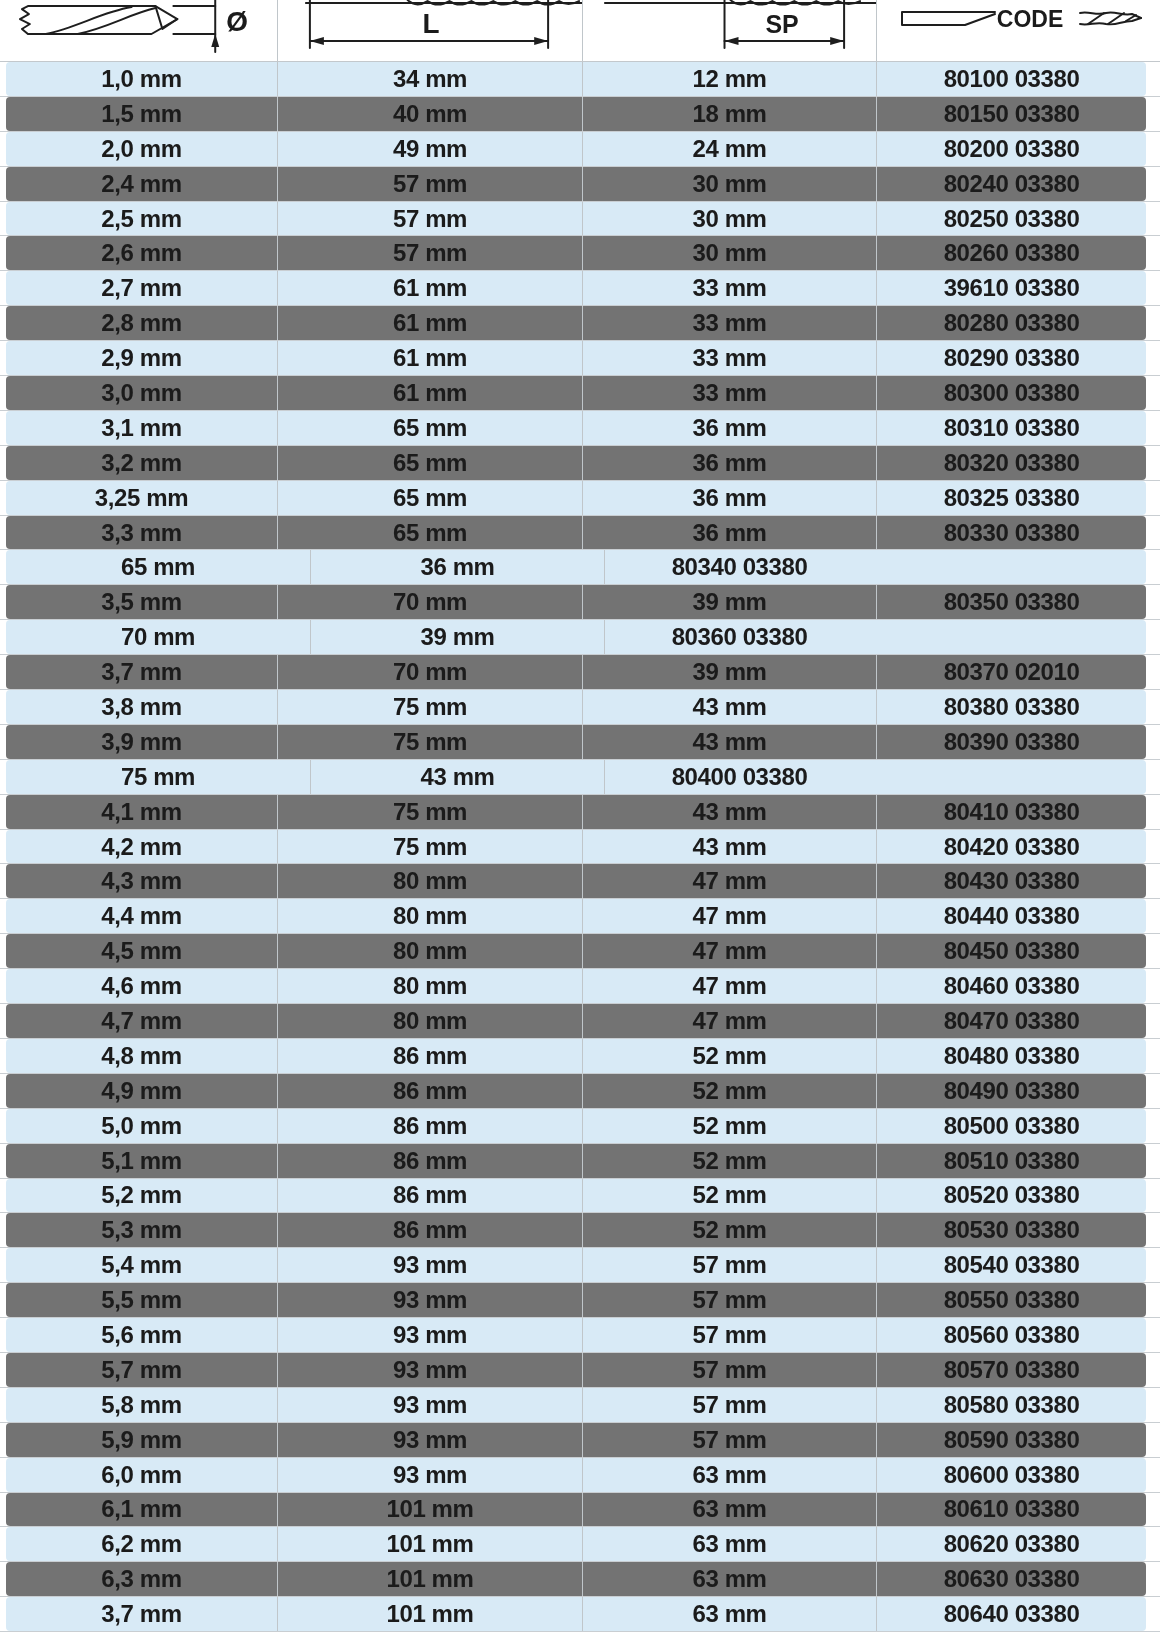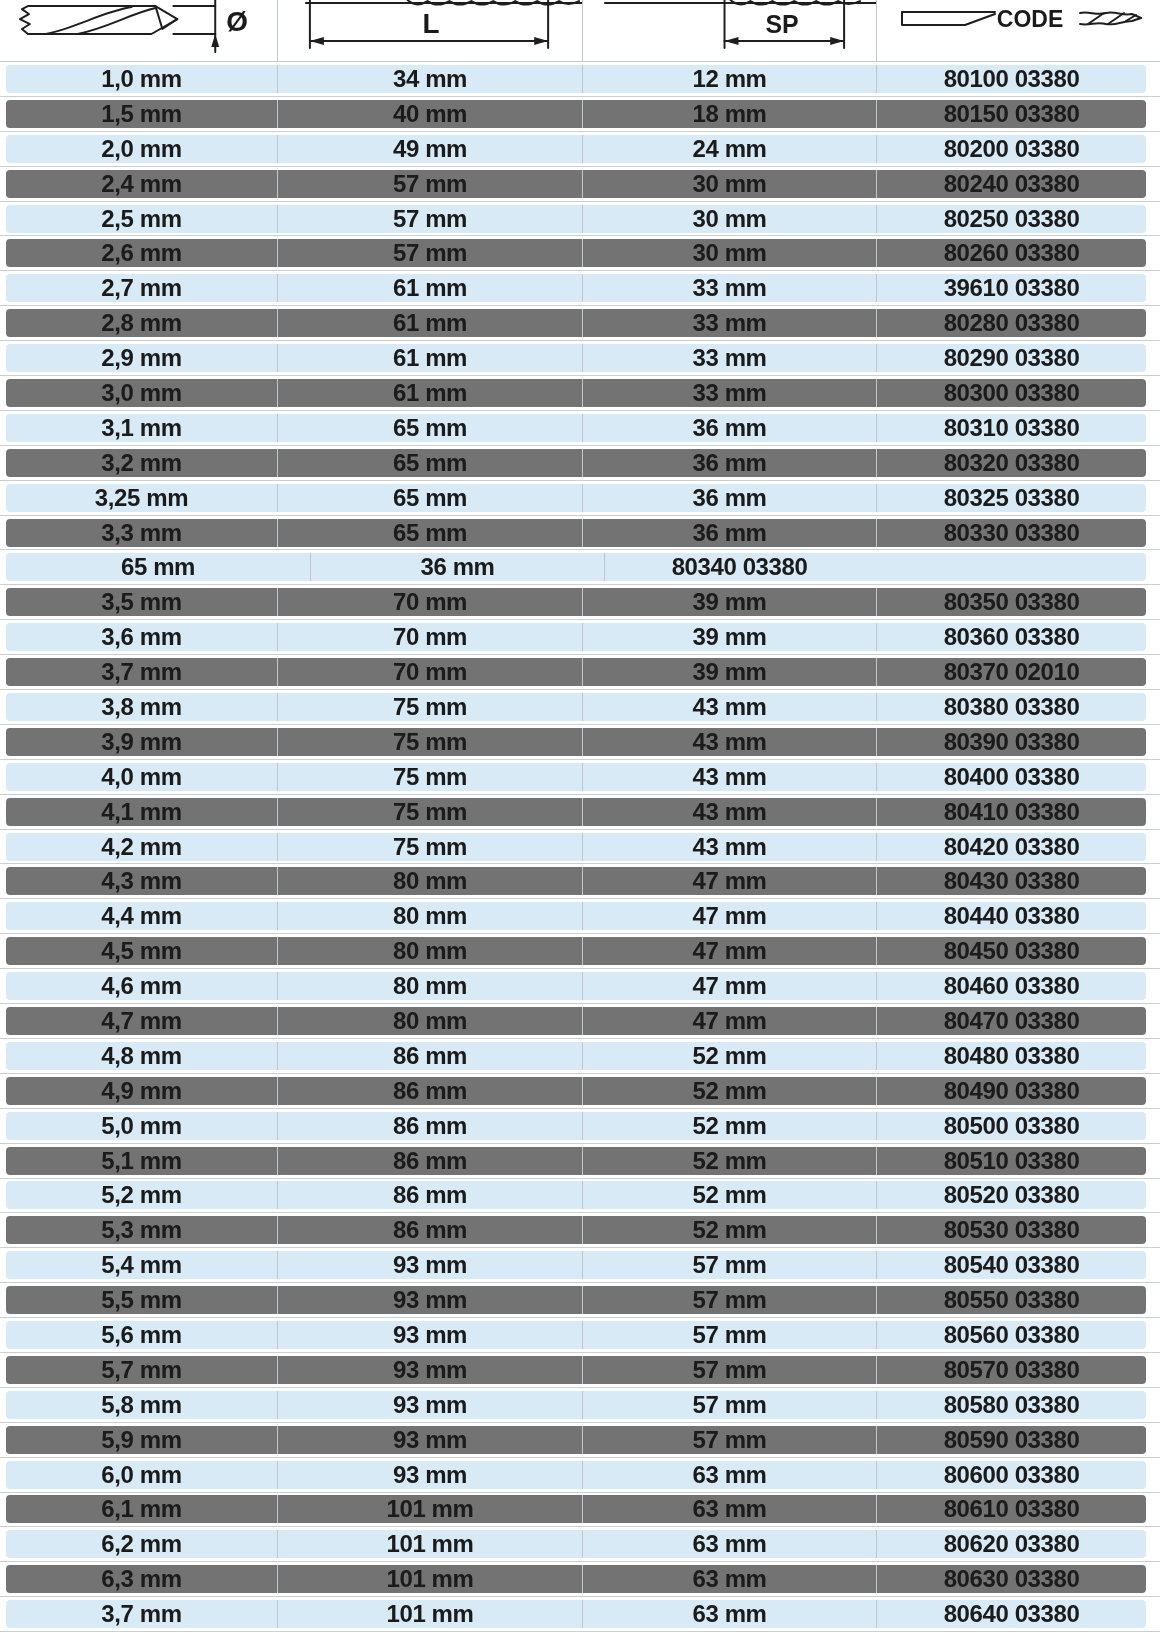--- a/index.html
+++ b/index.html
@@ -27,21 +27,20 @@
   .hcell:last-child { border-right:none; }
   .hcell svg { display:block; }
 
   
   .tbody { flex:1 1 auto; display:flex; flex-direction:column; }
   .row {
     flex:1 1 0;
     display:flex;
     padding-left:6px; padding-right:14px;
     border-bottom:1px solid #c9ced2;
-    align-items:center;
   }
   .band { flex:1; display:flex; border-radius:4px; }
   .row.even .band { background:#d8eaf6; }
   .row.odd  .band { background:#737373; }
 
   .cell {
     display:flex; align-items:center; justify-content:center;
     font-weight:bold; font-size:24px; letter-spacing:-0.4px;
     color:#1b1b1b;
     border-right:1px solid #c0c6ca;
@@ -246,21 +245,20 @@
       <div class="row odd">
     <div class="band">
       <div class="cell w0">3,5 mm</div>
       <div class="cell w1">70 mm</div>
       <div class="cell w2">39 mm</div>
       <div class="cell w3">80350 03380</div>
     </div>
   </div>
       <div class="row even">
     <div class="band">
-      <div class="cell w0">3,6 mm</div>
       <div class="cell w1">70 mm</div>
       <div class="cell w2">39 mm</div>
       <div class="cell w3">80360 03380</div>
     </div>
   </div>
       <div class="row odd">
     <div class="band">
       <div class="cell w0">3,7 mm</div>
       <div class="cell w1">70 mm</div>
       <div class="cell w2">39 mm</div>
@@ -278,21 +276,20 @@
       <div class="row odd">
     <div class="band">
       <div class="cell w0">3,9 mm</div>
       <div class="cell w1">75 mm</div>
       <div class="cell w2">43 mm</div>
       <div class="cell w3">80390 03380</div>
     </div>
   </div>
       <div class="row even">
     <div class="band">
-      <div class="cell w0">4,0 mm</div>
       <div class="cell w1">75 mm</div>
       <div class="cell w2">43 mm</div>
       <div class="cell w3">80400 03380</div>
     </div>
   </div>
       <div class="row odd">
     <div class="band">
       <div class="cell w0">4,1 mm</div>
       <div class="cell w1">75 mm</div>
       <div class="cell w2">43 mm</div>

